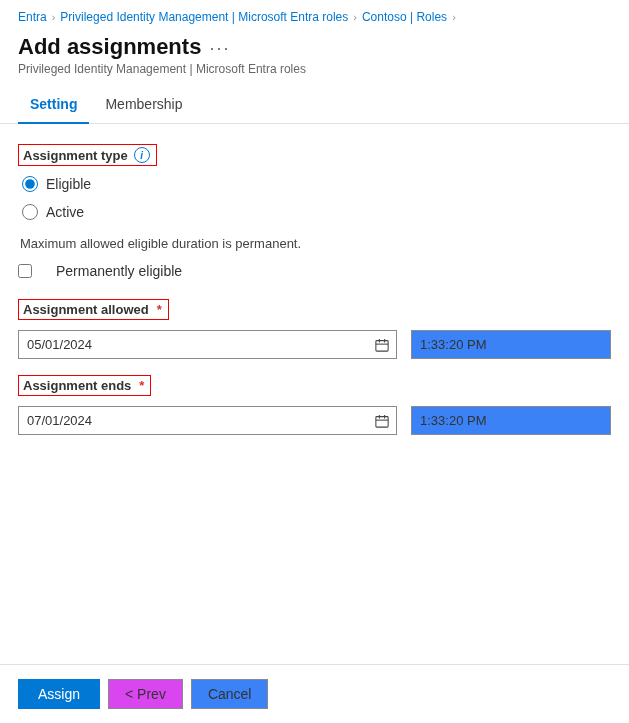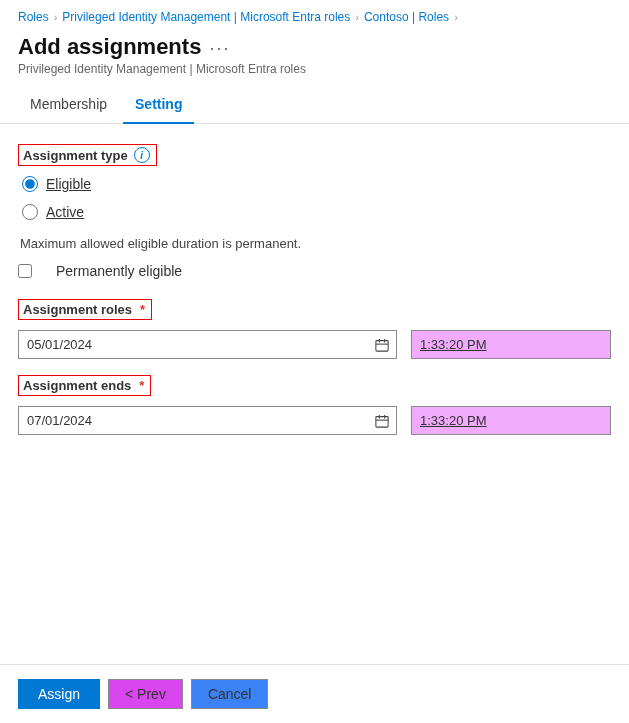--- a/index.html
+++ b/index.html
@@ -145,21 +145,21 @@
       cursor: pointer;
       margin-bottom: 20px;
     }
     .checkbox-option input[type="checkbox"] {
       width: 14px;
       height: 14px;
       cursor: pointer;
     }
     .checkbox-label { font-size: 14px; color: #333; }
 
-    .field-section { margin-bottom: 16px; text-decoration: underline; }
+    .field-section { margin-bottom: 16px; }
 
     .field-row {
       display: flex;
       align-items: center;
       gap: 14px;
     }
 
     .date-input-wrapper {
       position: relative;
       flex: 1;
@@ -190,21 +190,21 @@
       color: #444;
       font-size: 14px;
     }
 
     .time-input {
       flex: 0 0 200px;
       padding: 6px 8px;
       border: 1px solid #8a8a8a;
       font-size: 13px;
       color: #333;
-      background: #f0abfc;
+      background: #3b82f6;
       outline: none;
     }
 
     .required-star { color: #d93025; margin-left: 2px; }
 
     .footer {
       position: absolute;
       bottom: 0;
       left: 0;
       right: 0;
@@ -243,39 +243,39 @@
       padding: 6px 16px;
       font-size: 14px;
       cursor: pointer;
       font-family: inherit;
     }
   </style>
 </head>
 <body>
 
 <nav class="breadcrumb">
-  <a class="breadcrumb-link">Roles</a>
+  <a class="breadcrumb-link">Entra</a>
   <span class="breadcrumb-sep">›</span>
   <a class="breadcrumb-link">Privileged Identity Management | Microsoft Entra roles</a>
   <span class="breadcrumb-sep">›</span>
   <a class="breadcrumb-link">Contoso | Roles</a>
   <span class="breadcrumb-sep">›</span>
 </nav>
 
 <header class="page-header">
   <div class="page-title-row">
     <h1 class="page-title">Add assignments</h1>
     <span class="page-title-dots">...</span>
   </div>
   <div class="page-subtitle">Privileged Identity Management | Microsoft Entra roles</div>
 </header>
 
 <nav class="tabs">
+  <div class="tab active">Setting</div>
   <div class="tab">Membership</div>
-  <div class="tab active">Setting</div>
 </nav>
 
 <main class="content">
 
   <div class="field-section">
     <div class="section-label">
       <span>Assignment type</span>
       <span class="info-icon">i</span>
     </div>
     <div class="radio-group">
@@ -292,21 +292,21 @@
 
   <p class="info-text">Maximum allowed eligible duration is permanent.</p>
 
   <label class="checkbox-option">
     <input type="checkbox" style="">
     <span class="checkbox-label">Permanently eligible</span>
   </label>
 
   <div class="field-section">
     <div class="section-label">
-      <span>Assignment roles</span>
+      <span>Assignment allowed</span>
         <span class="required-star">*</span>
     </div>
     <div class="field-row">
       <div class="date-input-wrapper">
         <input type="text" class="date-input" value="05/01/2024" style="">
         <button class="calendar-icon-btn">
           <svg width="14" height="14" viewBox="0 0 16 16" fill="#444">
             <rect x="1" y="3" width="14" height="12" rx="1" ry="1" fill="none" stroke="#444" stroke-width="1.2"></rect>
             <line x1="1" y1="7" x2="15" y2="7" stroke="#444" stroke-width="1.2"></line>
             <line x1="5" y1="1" x2="5" y2="5" stroke="#444" stroke-width="1.2"></line>

